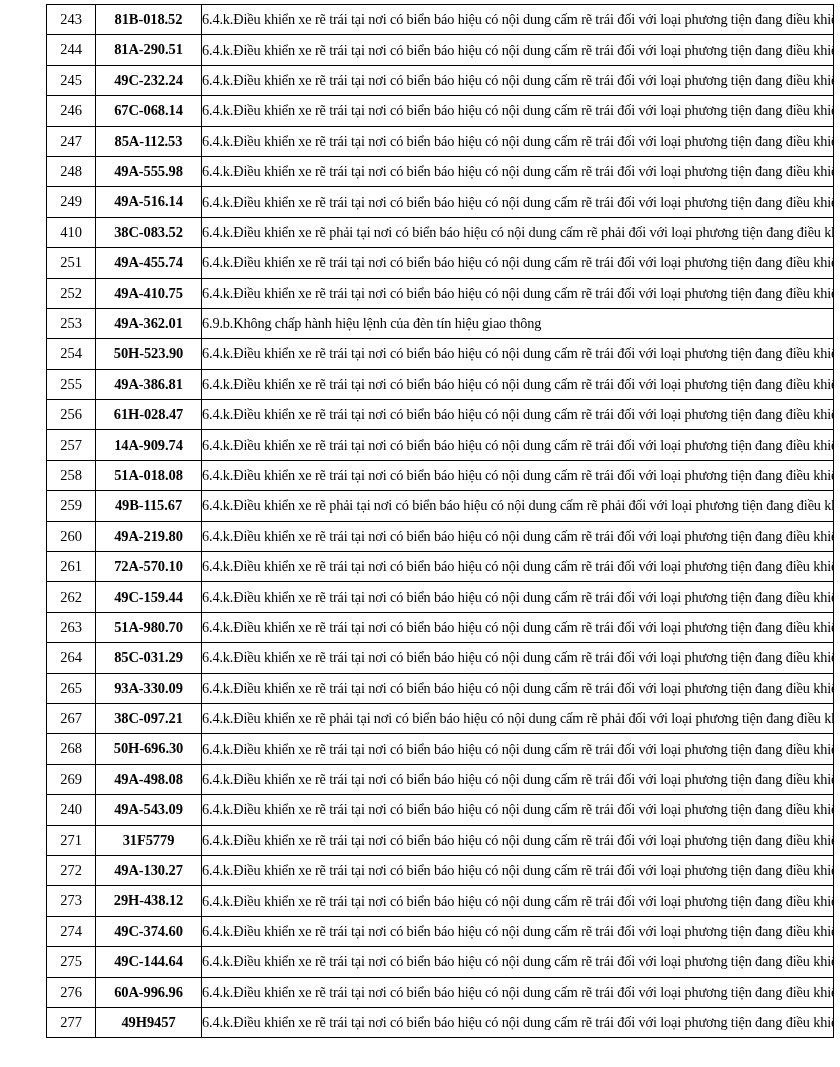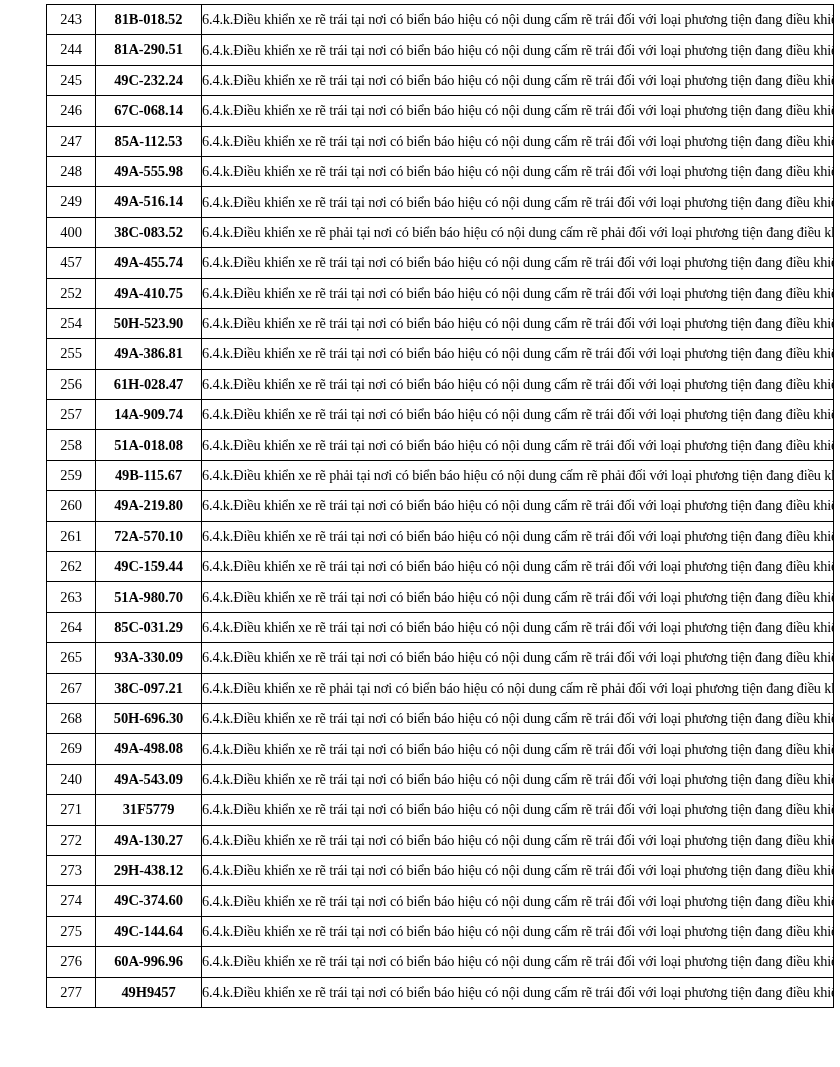--- a/index.html
+++ b/index.html
@@ -91,33 +91,38 @@
           <td class="col-no">248</td>
           <td class="col-plate">49A-555.98</td>
           <td class="col-desc">6.4.k.Điều khiển xe rẽ trái tại nơi có biển báo hiệu có nội dung cấm rẽ trái đối với loại phương tiện đang điều khiển</td>
         </tr>
         <tr>
           <td class="col-no">249</td>
           <td class="col-plate">49A-516.14</td>
           <td class="col-desc">6.4.k.Điều khiển xe rẽ trái tại nơi có biển báo hiệu có nội dung cấm rẽ trái đối với loại phương tiện đang điều khiển</td>
         </tr>
         <tr>
-          <td class="col-no">400</td>
+          <td class="col-no">410</td>
           <td class="col-plate">38C-083.52</td>
           <td class="col-desc">6.4.k.Điều khiển xe rẽ phải tại nơi có biển báo hiệu có nội dung cấm rẽ phải đối với loại phương tiện đang điều khiển</td>
         </tr>
         <tr>
-          <td class="col-no">457</td>
+          <td class="col-no">251</td>
           <td class="col-plate">49A-455.74</td>
           <td class="col-desc">6.4.k.Điều khiển xe rẽ trái tại nơi có biển báo hiệu có nội dung cấm rẽ trái đối với loại phương tiện đang điều khiển</td>
         </tr>
         <tr>
           <td class="col-no">252</td>
           <td class="col-plate">49A-410.75</td>
           <td class="col-desc">6.4.k.Điều khiển xe rẽ trái tại nơi có biển báo hiệu có nội dung cấm rẽ trái đối với loại phương tiện đang điều khiển</td>
+        </tr>
+        <tr>
+          <td class="col-no">253</td>
+          <td class="col-plate">49A-362.01</td>
+          <td class="col-desc">6.9.b.Không chấp hành hiệu lệnh của đèn tín hiệu giao thông</td>
         </tr>
         <tr>
           <td class="col-no">254</td>
           <td class="col-plate">50H-523.90</td>
           <td class="col-desc">6.4.k.Điều khiển xe rẽ trái tại nơi có biển báo hiệu có nội dung cấm rẽ trái đối với loại phương tiện đang điều khiển</td>
         </tr>
         <tr>
           <td class="col-no">255</td>
           <td class="col-plate">49A-386.81</td>
           <td class="col-desc">6.4.k.Điều khiển xe rẽ trái tại nơi có biển báo hiệu có nội dung cấm rẽ trái đối với loại phương tiện đang điều khiển</td>

